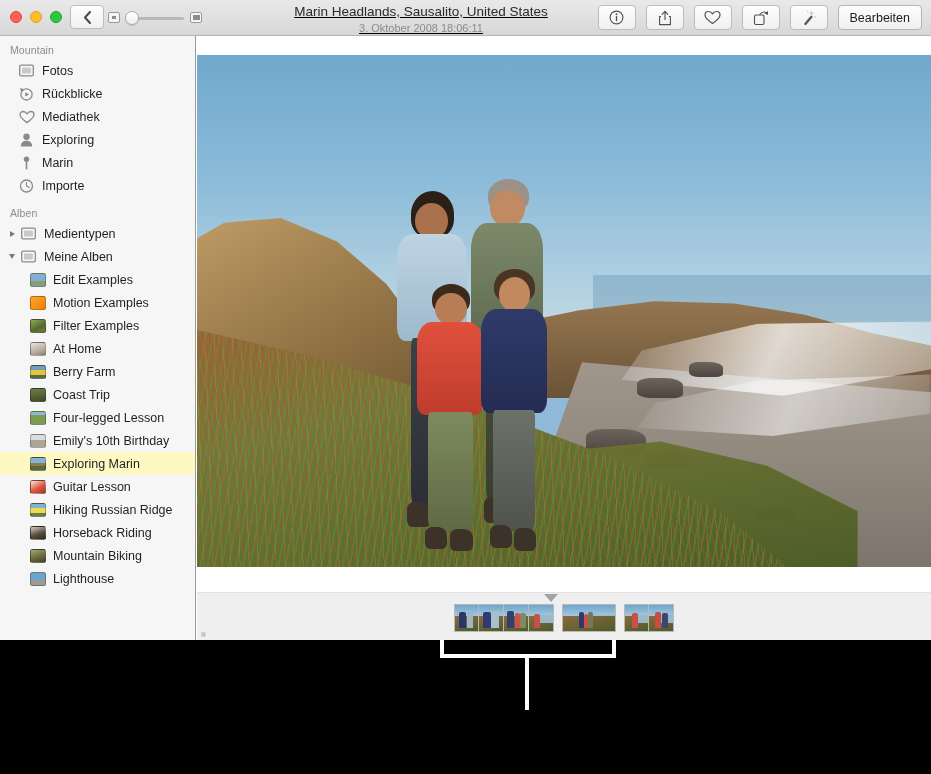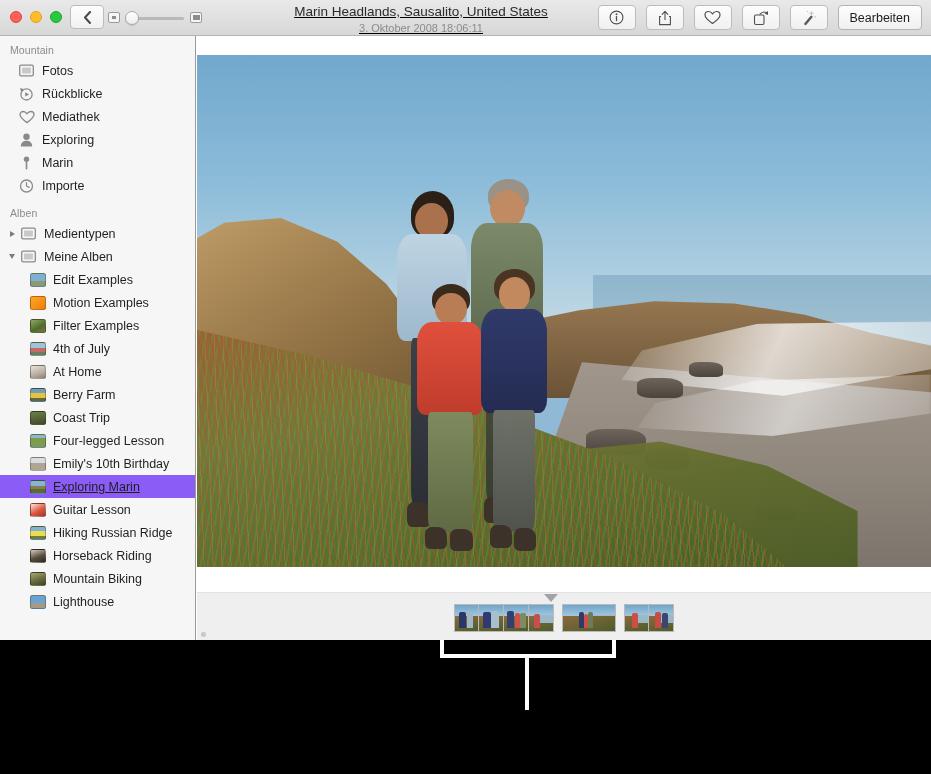--- a/index.html
+++ b/index.html
@@ -113,21 +113,21 @@
     font-size: 10.5px; color: #8b8b8b;
     padding: 2px 0 3px 10px; letter-spacing: 0.1px;
   }
   .sb-item {
     display: flex; align-items: center;
     height: 23px; padding-left: 18px;
     font-size: 12.5px; color: #1f1f1f;
   }
   .sb-item.sub { padding-left: 30px; }
   .sb-item.group { padding-left: 6px; }
-  .sb-item.selected { background: #8b5cf6; text-decoration: underline; }
+  .sb-item.selected { background: #fef9c3; }
   .sb-ico {
     width: 17px; height: 15px; margin-right: 7px;
     flex: 0 0 auto; display: flex; align-items: center; justify-content: center;
   }
   .sb-ico svg { display: block; }
   .sb-label { white-space: nowrap; overflow: hidden; text-overflow: ellipsis; }
   .disclose {
     width: 12px; flex: 0 0 auto; display: flex; align-items: center; justify-content: center;
     margin-right: 2px;
   }
@@ -487,24 +487,20 @@
     </div>
     <div class="sb-item sub">
       <span class="thumb-ico" style="background:linear-gradient(140deg,#ffa826,#f07c0d)"></span>
       <span class="sb-label">Motion Examples</span>
     </div>
     <div class="sb-item sub">
       <span class="thumb-ico" style="background:linear-gradient(150deg,#8fa95e,#4e6b2c 60%,#86724a)"></span>
       <span class="sb-label">Filter Examples</span>
     </div>
     <div class="sb-item sub">
-      <span class="thumb-ico" style="background:linear-gradient(to bottom,#9ec3dd 0 40%,#c46a62 40% 75%,#6d7f58 75% 100%)"></span>
-      <span class="sb-label">4th of July</span>
-    </div>
-    <div class="sb-item sub">
       <span class="thumb-ico" style="background:linear-gradient(160deg,#e6e2da,#b9aea0 60%,#8e7f70)"></span>
       <span class="sb-label">At Home</span>
     </div>
     <div class="sb-item sub">
       <span class="thumb-ico" style="background:linear-gradient(to bottom,#6f9ec3 0 32%,#e8c23c 32% 72%,#5d6b3a 72% 100%)"></span>
       <span class="sb-label">Berry Farm</span>
     </div>
     <div class="sb-item sub">
       <span class="thumb-ico" style="background:linear-gradient(170deg,#6e7f4a,#3f4a26)"></span>
       <span class="sb-label">Coast Trip</span>

